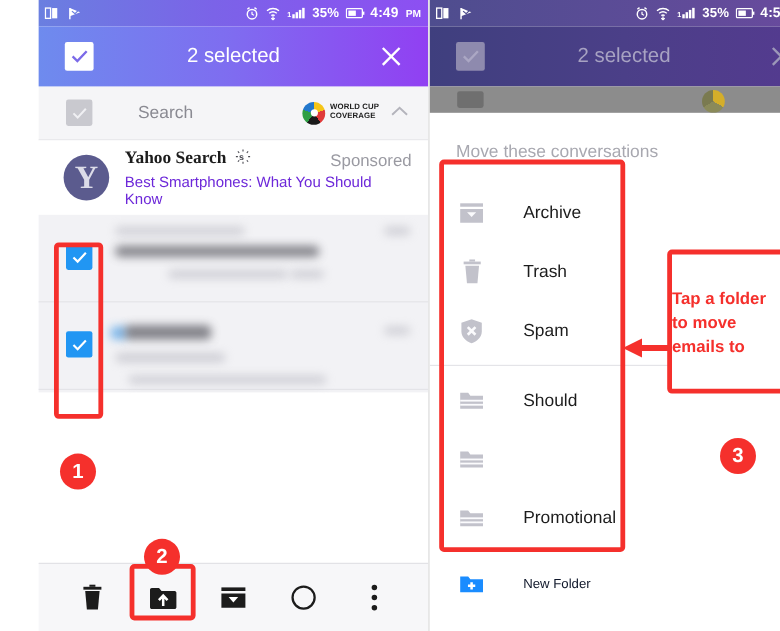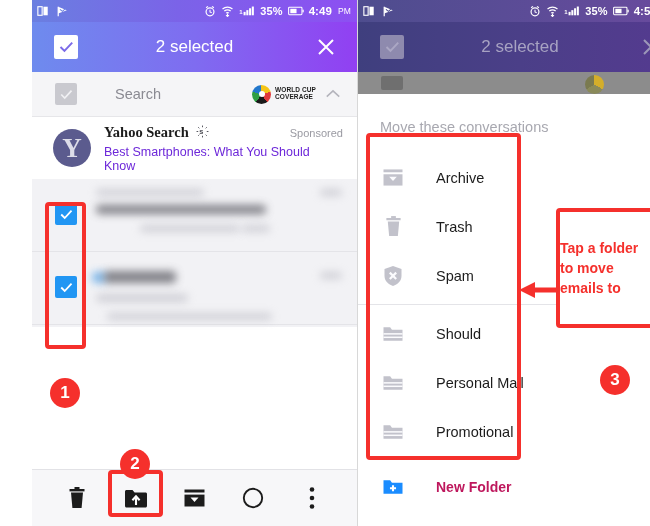--- a/index.html
+++ b/index.html
@@ -19,21 +19,21 @@
     display: flex; align-items: center;
     padding: 0 6px 0 5px;
     color: #ffffff;
     font-size: 11px; font-weight: bold;
     letter-spacing: 0.1px;
   }
   .sb-left { display: flex; align-items: center; gap: 7px; }
   .sb-right { margin-left: auto; display: flex; align-items: center; gap: 5px; }
   .sb-icon { display: inline-flex; align-items: center; justify-content: center; }
   .sb-time { font-size: 11.5px; font-weight: bold; }
-  .sb-ampm { font-size: 8.5px; font-weight: normal; margin-left: 1px; }
+  .sb-ampm { font-size: 8.5px; font-weight: bold; margin-left: 1px; }
   .sb-pct { font-size: 11px; font-weight: bold; }
 
   .sb1 { background: linear-gradient(to right, #6a7fe0 0%, #7b63e8 45%, #8d4ff2 100%); }
   .sb2 { background: linear-gradient(to right, #4e4d8e 0%, #5a4c96 45%, #6a4a9e 100%); }
 
   
   .appbar {
     height: 50px; width: 100%;
     display: flex; align-items: center;
     position: relative;
@@ -86,21 +86,21 @@
   .ad-avatar {
     width: 38px; height: 38px; border-radius: 50%; margin-left: 7px;
     background: #5b5b8e; display: flex; align-items: center; justify-content: center;
     color: #dcdce8; font-size: 27px; font-weight: bold; font-family: "Liberation Serif", serif;
     line-height: 1;
   }
   .ad-body { margin-left: 13px; flex: 1; }
   .ad-line1 { display: flex; align-items: center; }
   .ad-title { font-size: 14.5px; font-weight: bold; color: #1c1c1c; font-family: Liberation Serif, serif; }
   .ad-sun { margin-left: 7px; }
-  .ad-sponsored { margin-left: auto; font-size: 11px; color: #9a9aa2; }
+  .ad-sponsored { margin-left: auto; font-size: 14px; color: #9a9aa2; }
   .ad-sub { font-size: 12.5px; color: #6d28d9; margin-top: 3px; }
 
   
   .maillist { background: #f2f2f5; position: relative; }
   .mailrow { height: 73px; position: relative; border-bottom: 1px solid #e4e4e8; }
   .mail-check {
     position: absolute; left: 23px; top: 24px;
     width: 22px; height: 22px; background: #2196f3; border-radius: 2px;
     display: flex; align-items: center; justify-content: center;
   }
@@ -126,21 +126,21 @@
   .dim-today .wc { position: absolute; right: 78px; top: 3px; width: 19px; height: 19px; border-radius: 50%;
                    background: conic-gradient(#d4ae2a 0deg 120deg, #8a8a5a 120deg 240deg, #7a7a50 240deg 360deg); }
   .dialog { background: #ffffff; height: 100%; padding-top: 0; }
   .dlg-title { font-size: 14.5px; color: #a8a8b0; padding: 25px 0 18px 22px; }
   .folder-list { padding: 0; }
   .folder-item { height: 49px; display: flex; align-items: center; padding-left: 22px; }
   .folder-icon { width: 26px; display: flex; align-items: center; justify-content: center; }
   .folder-label { margin-left: 30px; font-size: 14.5px; color: #1c1c1c; }
   .folder-divider { height: 1px; background: #e4e4e8; margin: 4px 0 4px 0; }
   .newfolder { height: 49px; display: flex; align-items: center; padding-left: 22px; margin-top: 6px; }
-  .nf-label { margin-left: 30px; font-size: 14px; color: #be185d; font-weight: bold; }
+  .nf-label { margin-left: 30px; font-size: 11px; color: #0f172a; font-weight: normal; }
 
   
   .anno { position: absolute; border: 4px solid #f5302c; border-radius: 4px; pointer-events: none; }
   .anno-num {
     position: absolute; width: 30px; height: 30px; border-radius: 50%;
     background: #f5302c; color: #ffffff; font-size: 17px; font-weight: bold;
     display: flex; align-items: center; justify-content: center;
   }
   .callout {
     position: absolute; border: 4px solid #f5302c; border-radius: 4px; background: #ffffff;
@@ -455,21 +455,20 @@
           <span class="folder-label">Should</span>
         </div>
         <div class="folder-item">
           <span class="folder-icon">
             <svg width="22" height="19" viewBox="0 0 23 20">
                 <path d="M1.5 3.5 L8.5 3.5 L10.4 6 L21.5 6 L21.5 17.5 L1.5 17.5 Z" fill="#c2c2cb"></path>
                 <rect x="1.5" y="9.6" width="20" height="1.6" fill="#fbfbfd"></rect>
                 <rect x="1.5" y="13.2" width="20" height="1.6" fill="#fbfbfd"></rect>
               </svg>
           </span>
-          <span class="folder-label">Personal Mail</span>
         </div>
         <div class="folder-item">
           <span class="folder-icon">
             <svg width="22" height="19" viewBox="0 0 23 20">
                 <path d="M1.5 3.5 L8.5 3.5 L10.4 6 L21.5 6 L21.5 17.5 L1.5 17.5 Z" fill="#c2c2cb"></path>
                 <rect x="1.5" y="9.6" width="20" height="1.6" fill="#fbfbfd"></rect>
                 <rect x="1.5" y="13.2" width="20" height="1.6" fill="#fbfbfd"></rect>
               </svg>
           </span>
           <span class="folder-label">Promotional</span>

